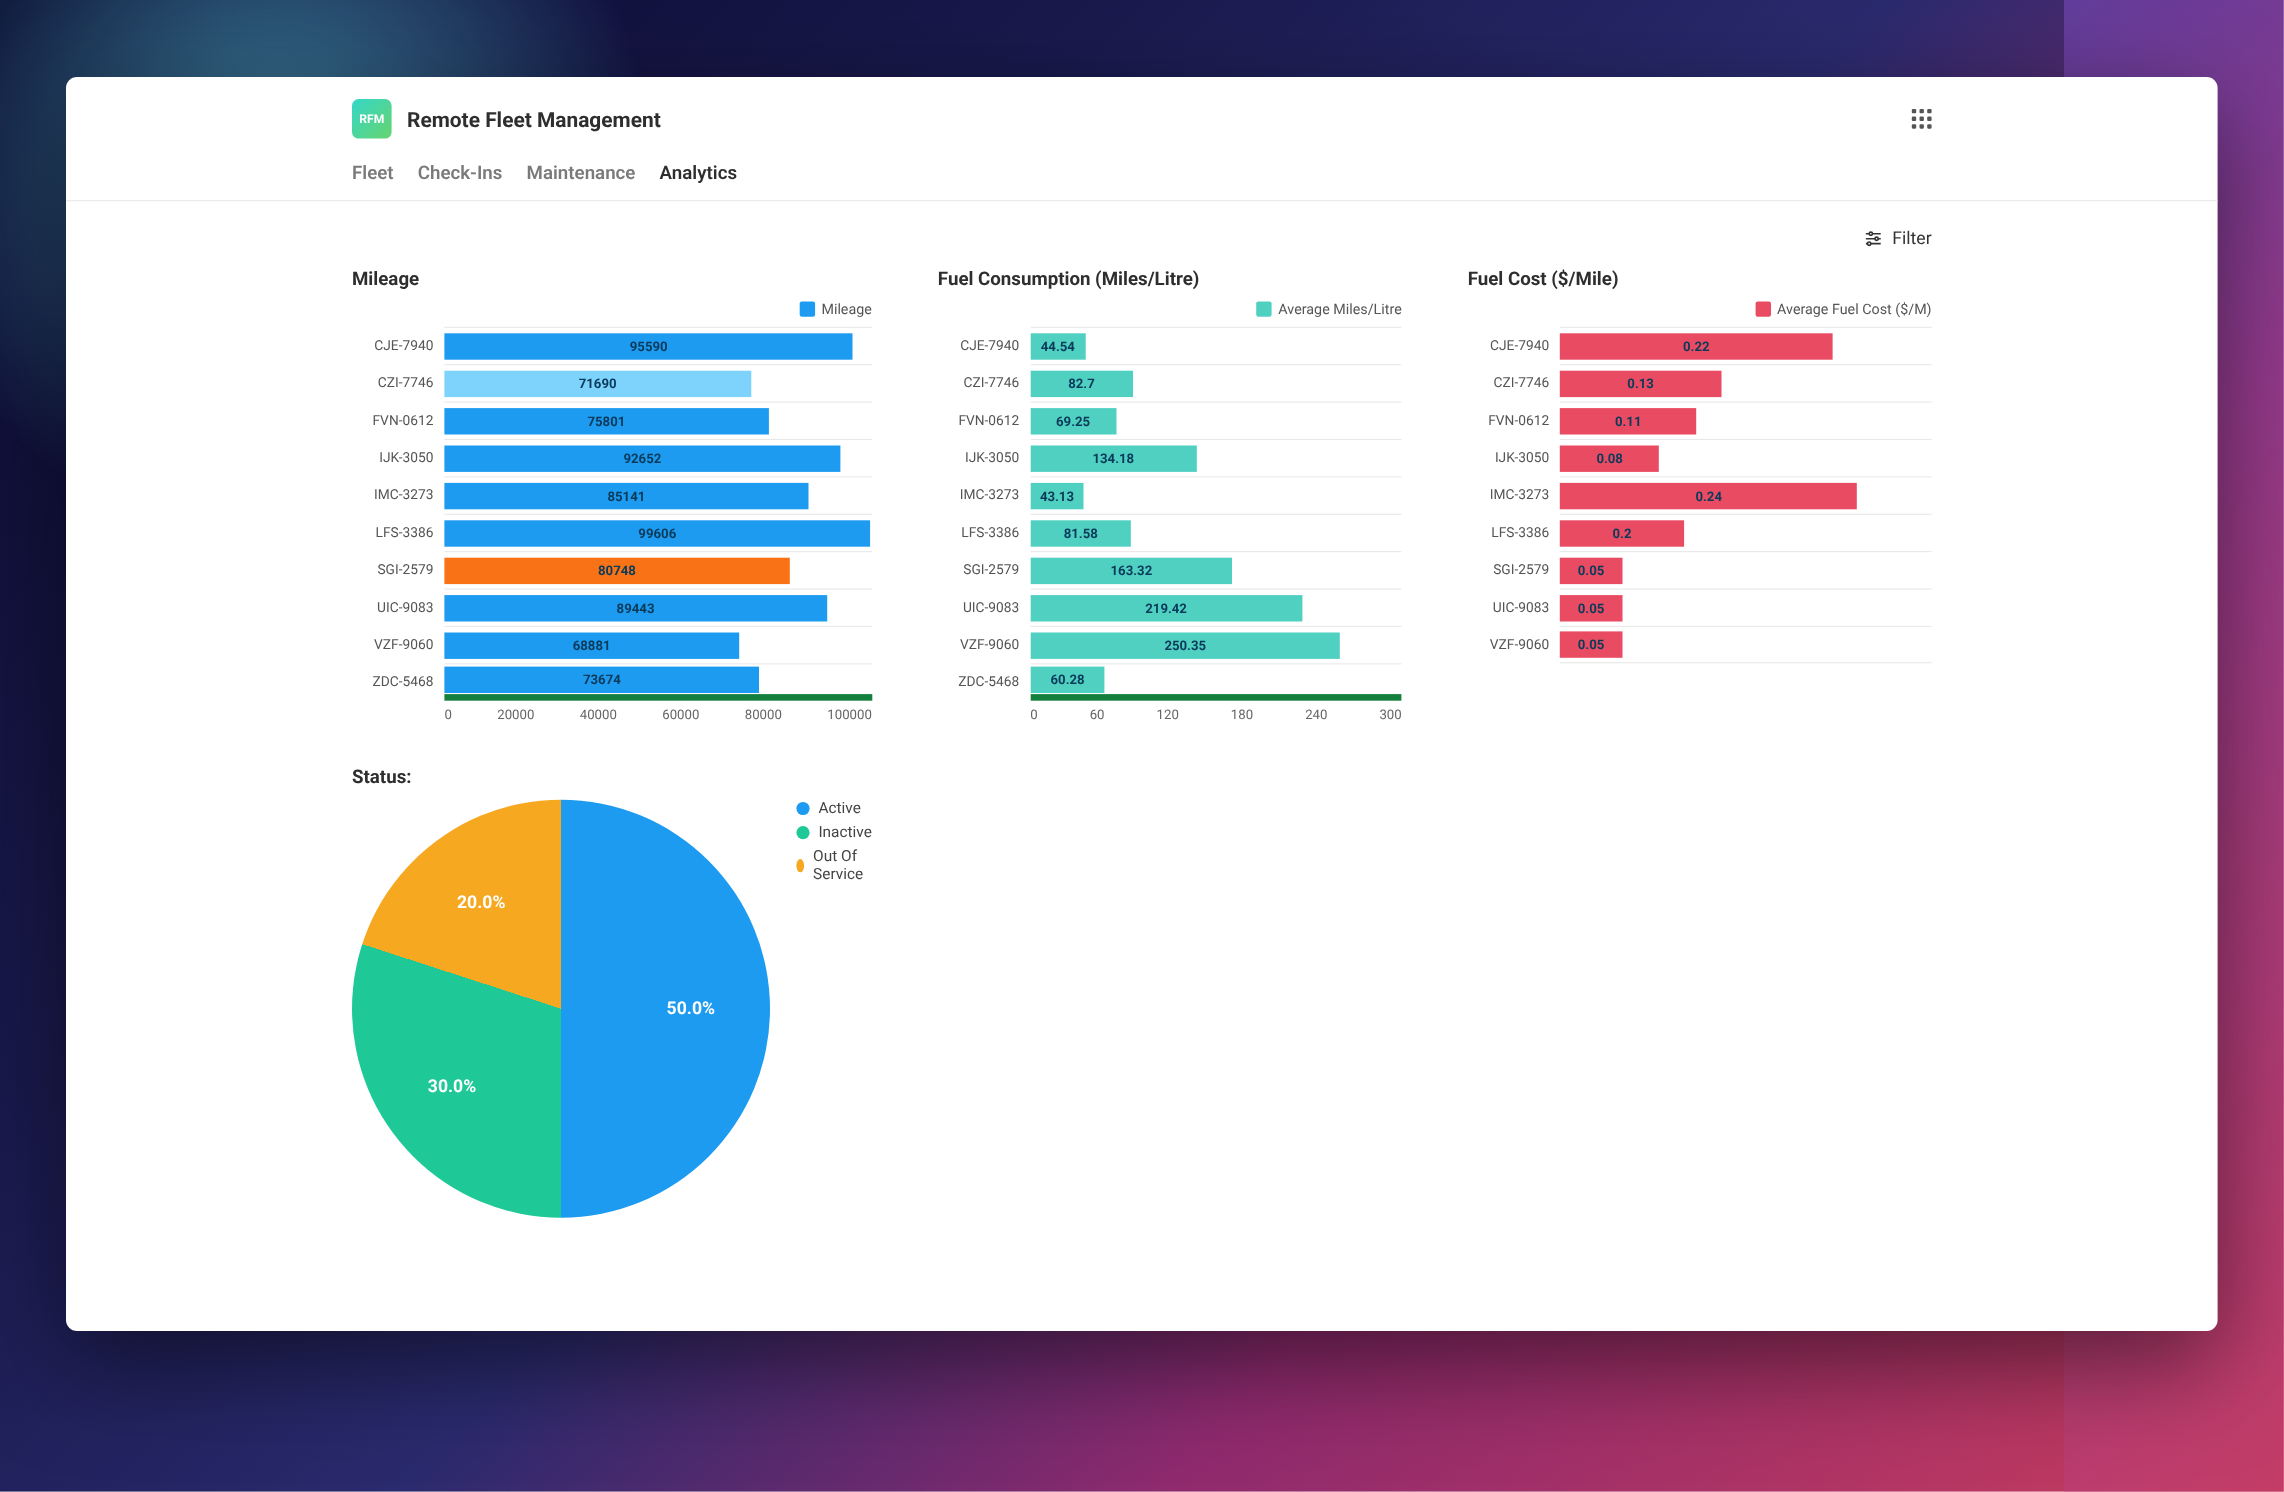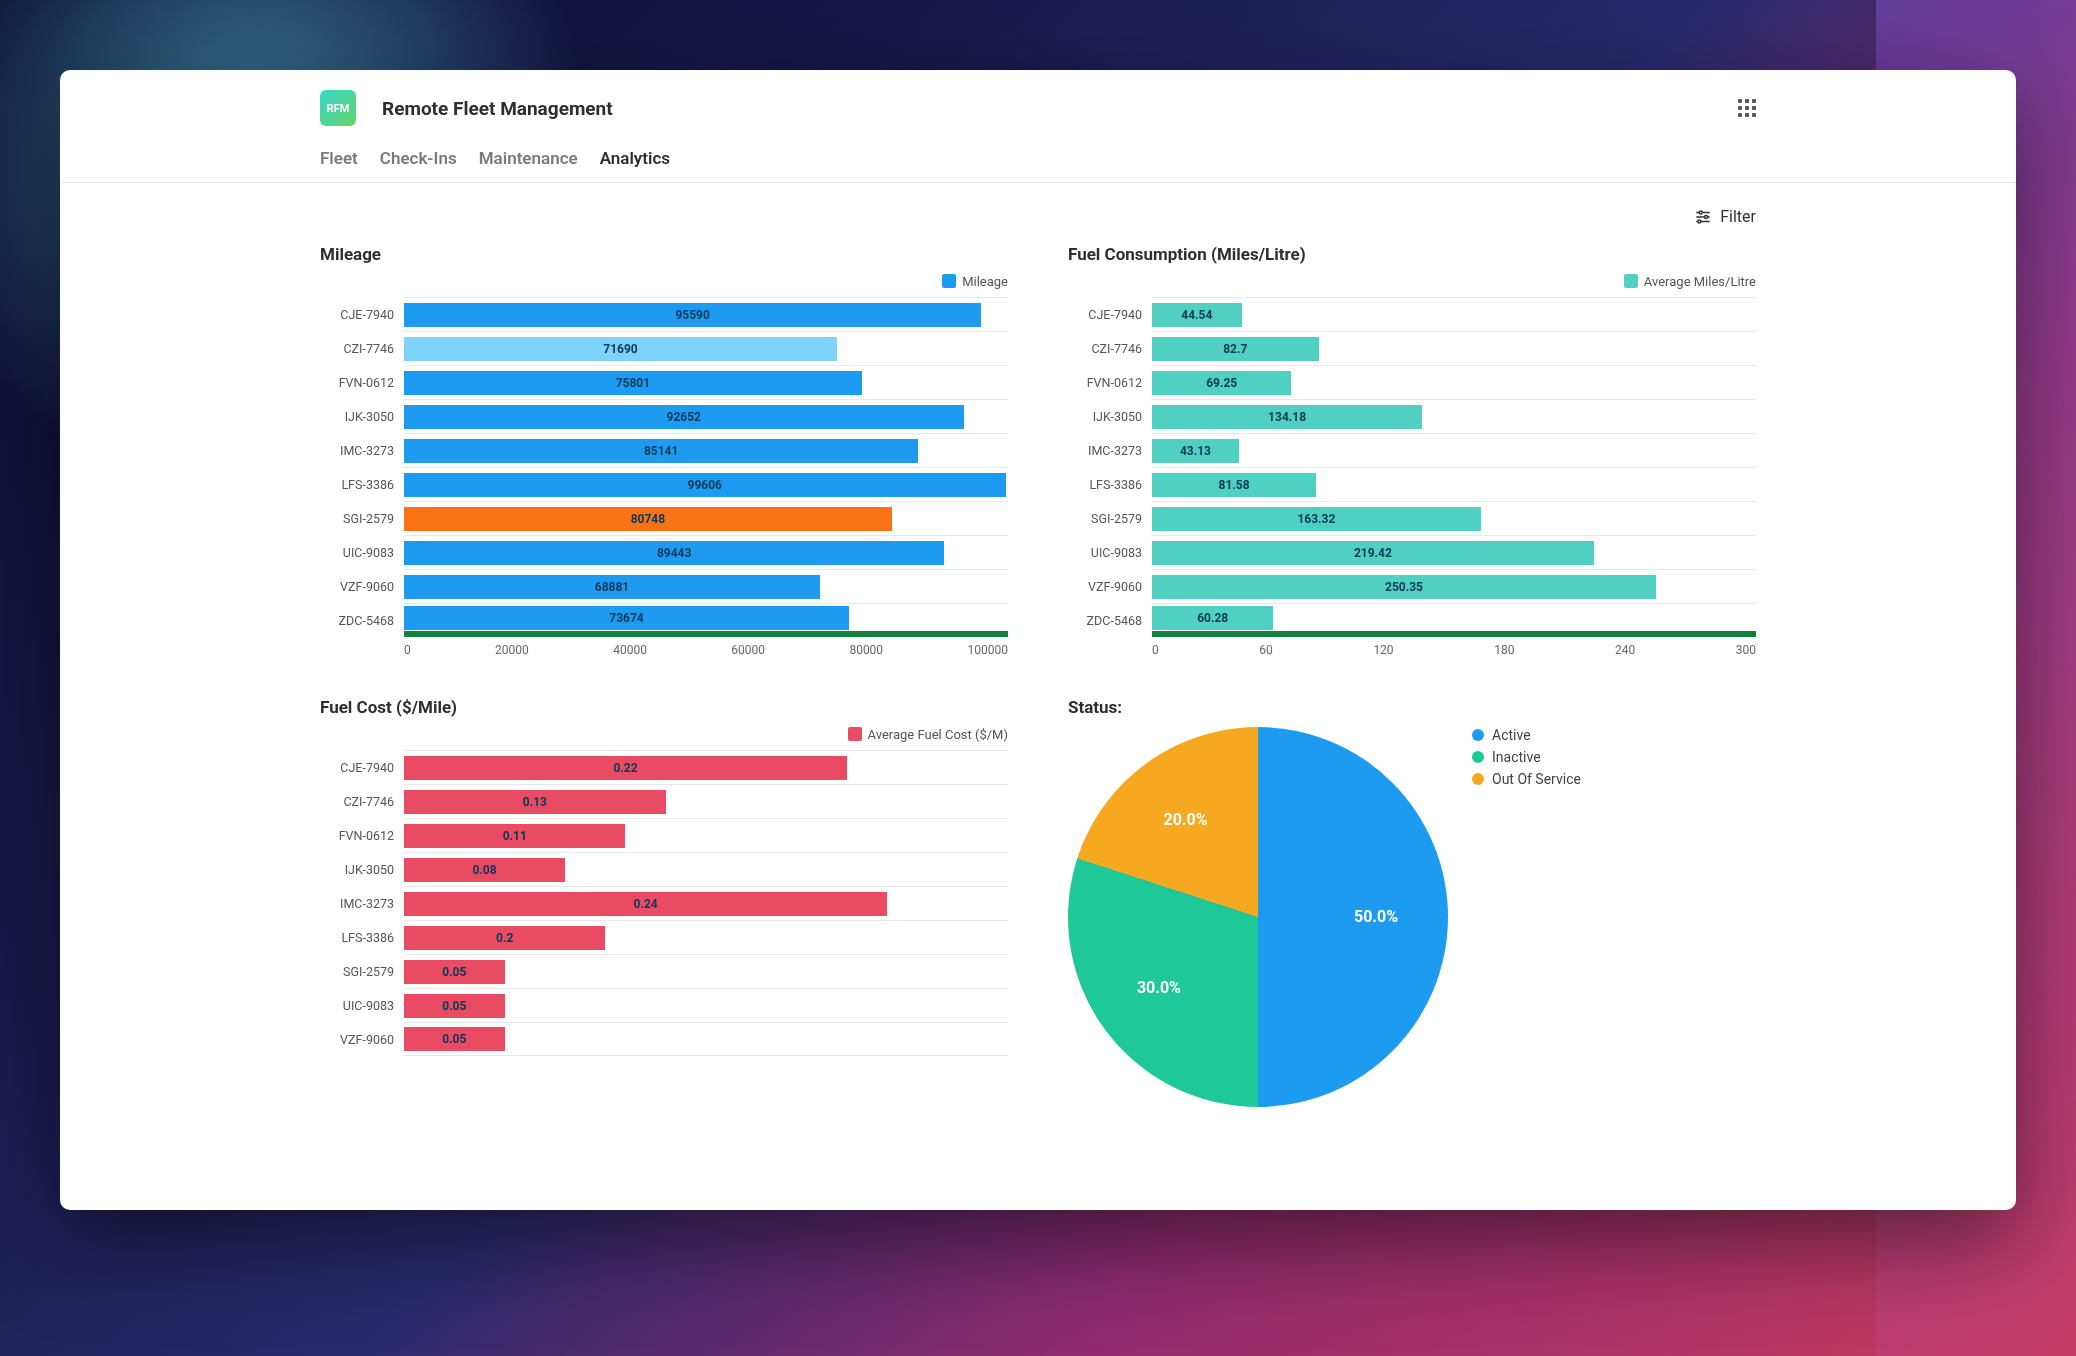--- a/index.html
+++ b/index.html
@@ -40,21 +40,21 @@
 }
 .header {
   display: flex;
   align-items: center;
   justify-content: space-between;
   padding: 20px 260px 14px 260px;
 }
 .brand {
   display: flex;
   align-items: center;
-  gap: 26px;
+  gap: 14px;
 }
 .logo {
   width: 36px;
   height: 36px;
   border-radius: 6px;
   background: linear-gradient(135deg, #34d8c8, #67d36f);
   display: flex;
   align-items: center;
   justify-content: center;
   color: #fff;
@@ -106,21 +106,21 @@
 .filter-btn {
   display: flex;
   align-items: center;
   gap: 8px;
   cursor: pointer;
   color: #333;
   font-size: 16px;
 }
 .charts-grid {
   display: grid;
-  grid-template-columns: 1fr 1fr;
+  grid-template-columns: 1fr 1fr 1fr;
   gap: 40px 60px;
 }
 .chart-card { }
 .chart-title {
   font-size: 17px;
   font-weight: 700;
   color: #2e2e2e;
   margin-bottom: 10px;
 }
 .legend {

